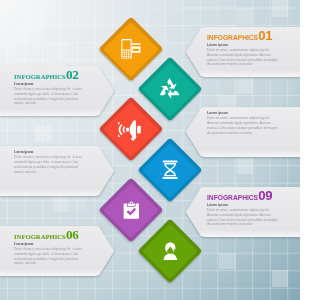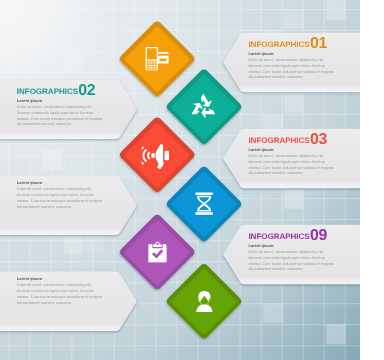--- a/index.html
+++ b/index.html
@@ -22,21 +22,21 @@
   .bg-cell{position:absolute;width:16.5px;height:16.5px;background:rgba(255,255,255,.20);}
 
   
   .banner{position:absolute;height:50px;}
   .banner .panel{position:absolute;inset:0;overflow:visible;
      filter:drop-shadow(0.3px 1.0px 1.0px rgba(64,88,98,.42));}
   .banner .panel svg{display:block;width:100%;height:100%;}
 
   .banner .txt{position:absolute;top:3px;height:47px;}
   .banner.right .txt{left:22px;right:4px;}
-  .banner.left  .txt{left:14px;right:12px;}
+  .banner.left  .txt{left:14px;right:12px;font-family:Liberation Serif, serif;}
 
   .hd{display:flex;align-items:flex-end;line-height:1;height:11.5px;white-space:nowrap;}
   .banner.left .hd{justify-content:flex-start;}
   .hd .pre{font-size:6.7px;font-weight:700;letter-spacing:-0.02px;line-height:7.6px;}
   .hd .num{font-size:13.2px;font-weight:700;letter-spacing:-0.25px;line-height:11.4px;margin-left:0.2px;}
   .sub{font-size:3.35px;font-weight:700;color:#555;margin-top:1.1px;line-height:4px;}
   .body{font-size:3.3px;color:#9a9a9a;line-height:4.86px;margin-top:1.3px;width:71px;}
 
   
   .dia{position:absolute;width:46.0px;height:46.0px;transform:rotate(45deg);border-radius:3.6px;}
@@ -134,24 +134,20 @@
               <stop offset="0.60" stop-color="#e6e6e9"></stop>
               <stop offset="0.86" stop-color="#e4e4e7"></stop>
               <stop offset="0.96" stop-color="#f1f1f3"></stop>
               <stop offset="1" stop-color="#f6f6f7"></stop>
             </linearGradient>
           </defs>
           <path d="M 20.5 0 H 115.0 V 50 H 20.5 Q 16.5 50 15.5 48.6 L 1.6 26.4 Q 0.3 25 1.6 23.6 L 15.5 1.4 Q 16.5 0 20.5 0 Z" fill="url(#bg2)"></path>
         </svg>
       </div>
     <div class="txt">
-      <div class="hd">
-          <span class="pre" style="color:#ef4f38">INFOGRAPHICS</span>
-          <span class="num" style="color:#ef4f38">03</span>
-        </div>
       <div class="sub">Lorem ipsum</div>
       <div class="body">Dolor sit amet, consectetuer adipiscing elit. Aenean commodo ligula eget dolor. Aenean massa. Cum sociis natoque penatibus et magnis dis parturient montes, nascetur</div>
     </div>
   </div>
   <div class="banner left" style="left:0;width:115px;top:146px;">
     <div class="panel">
         <svg viewBox="0 0 115 50" preserveAspectRatio="none">
           <defs>
             <linearGradient id="bg3" x1="0" y1="0" x2="0" y2="1">
               <stop offset="0" stop-color="#ededee"></stop>
@@ -205,20 +201,24 @@
               <stop offset="0.60" stop-color="#e6e6e9"></stop>
               <stop offset="0.86" stop-color="#e4e4e7"></stop>
               <stop offset="0.96" stop-color="#f1f1f3"></stop>
               <stop offset="1" stop-color="#f6f6f7"></stop>
             </linearGradient>
           </defs>
           <path d="M 0 0 H 94.5 Q 98.5 0 99.5 1.4 L 113.4 23.6 Q 114.7 25 113.4 26.4 L 99.5 48.6 Q 98.5 50 94.5 50 H 0 Z" fill="url(#bg5)"></path>
         </svg>
       </div>
     <div class="txt">
+      <div class="hd">
+          <span class="pre" style="color:#5aa000">INFOGRAPHICS</span>
+          <span class="num" style="color:#5aa000">06</span>
+        </div>
       <div class="sub">Lorem ipsum</div>
       <div class="body">Dolor sit amet, consectetuer adipiscing elit. Aenean commodo ligula eget dolor. Aenean massa. Cum sociis natoque penatibus et magnis dis parturient montes, nascetur</div>
     </div>
   </div>
   <div class="dia-shadow" style="left:107.9px;top:25.6px;"></div>
   <div class="dia" style="left:107.9px;top:25.6px;">
     <div class="face" style="background:#f5a00a"></div>
     <div class="inner" style="background:#f5a00a"></div>
     <div class="ic">
         <svg viewBox="0 0 200 200" width="19.8" height="19.8">

